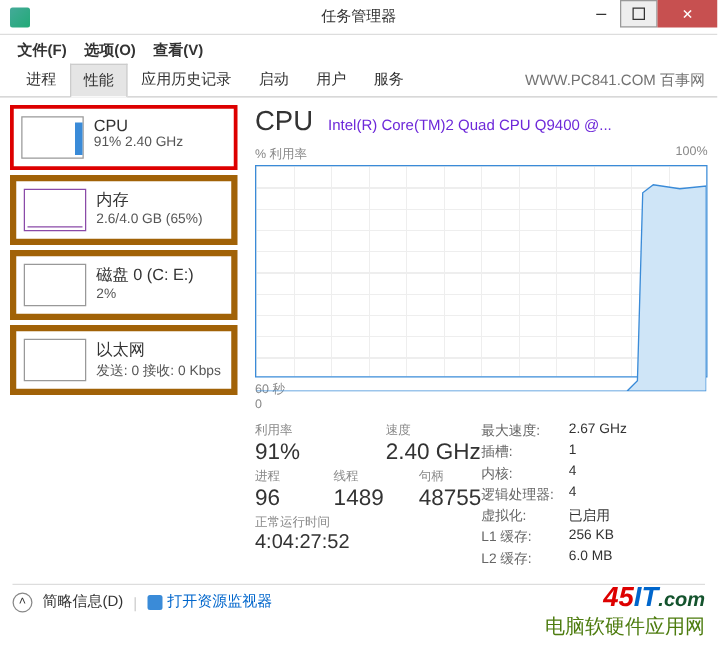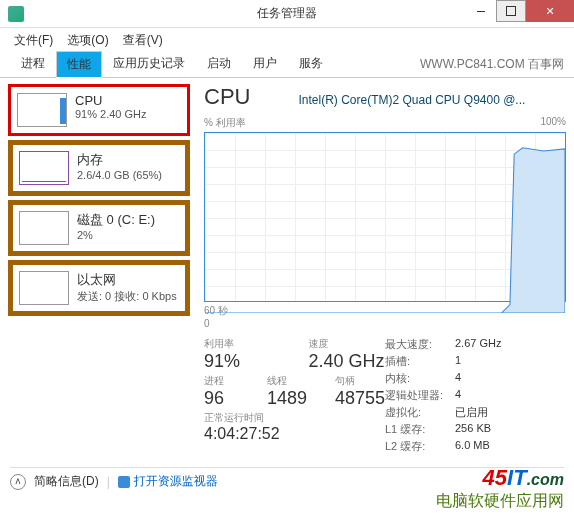--- a/index.html
+++ b/index.html
@@ -8,40 +8,40 @@
 .titlebar .icon { width: 16px; height: 16px; margin-left: 8px; background: linear-gradient(135deg,#4a9,#2a7); border-radius: 2px; }
 .titlebar .title { position: absolute; left: 50%; transform: translateX(-50%); font-size: 12px; color: #333; }
 .winbtns { position: absolute; right: 0; top: 0; display: flex; }
 .winbtn { width: 30px; height: 22px; display: flex; align-items: center; justify-content: center; font-size: 11px; cursor: pointer; }
 .winbtn.min::after { content:""; width:8px; height:1px; background:#333; }
 .winbtn.max { border:1px solid #999; background:#eee; }
 .winbtn.max::after { content:""; width:8px; height:8px; border:1px solid #333; }
 .winbtn.close { background:#c75050; color:#fff; width:48px; }
 .winbtn.close::after { content:"✕"; font-size:11px; }
 .menubar { height: 24px; display:flex; align-items:center; padding:0 8px; gap:2px; font-size:12px; color:#333; }
-.menubar span { padding:2px 6px; cursor:pointer; }
+.menubar span { padding:2px 6px; cursor:pointer;font-weight:bold; }
 .tabs { height: 26px; display:flex; align-items:flex-end; border-bottom:1px solid #ccc; padding-left:10px; font-size:12px; position:relative; }
 .tab { padding:4px 10px; border:1px solid transparent; color:#333; cursor:pointer; }
-.tab.active { border:1px solid #ccc; border-bottom:1px solid #fff; background:#0ea5e9; margin-bottom:-1px; }
+.tab.active { border:1px solid #ccc; border-bottom:1px solid #fff; background:#e5e5e5; margin-bottom:-1px; }
 .watermark { position:absolute; right:10px; top:4px; font-size:12px; color:#737373; }
 .content { display:flex; height: 400px; padding:6px 8px; }
 .sidebar { width: 182px; display:flex; flex-direction:column; gap:4px; }
 .side-item { border:5px solid #a16207; padding:6px; display:flex; gap:8px; cursor:pointer; }
 .side-item.sel { border:3px solid #d00; }
 .thumb { width:50px; height:34px; border:1px solid #999; background:#fff; position:relative; flex-shrink:0; }
 .thumb.cpu::after { content:""; position:absolute; right:0; top:4px; width:6px; height:26px; background:#3a8bd8; }
 .thumb.mem { border-color:#8a4aa8; }
 .thumb.mem::after { content:""; position:absolute; left:2px; bottom:2px; right:2px; height:1px; background:#8a4aa8; }
 .side-text { font-size:12px; color:#333; }
 .side-text .name { font-size:13px; }
 .side-text .sub { color:#555; font-size:11px; }
 .main { flex:1; padding-left:14px; display:flex; flex-direction:column; font-size:12px; color:#333; }
 .main-head { display:flex; align-items:baseline; gap:12px; margin-bottom:6px; }
 .main-head .big { font-size:22px; color:#333; }
-.main-head .desc { font-size:12px; color:#0c4a6e; flex:1; white-space:nowrap; overflow:hidden; text-overflow:ellipsis;margin-left:36px; }
+.main-head .desc { font-size:12px; color:#6d28d9; flex:1; white-space:nowrap; overflow:hidden; text-overflow:ellipsis; }
 .chart-labels { display:flex; justify-content:space-between; font-size:10px; color:#888; margin-bottom:2px; }
 .chart { height:170px; border:1px solid #3a8bd8; position:relative; background:
   repeating-linear-gradient(to right, #eee 0 1px, transparent 1px 30px),
   repeating-linear-gradient(to bottom, #eee 0 1px, transparent 1px 17px);
 }
 .chart svg { position:absolute; inset:0; }
 .bottom-labels { display:flex; justify-content:space-between; font-size:10px; color:#888; margin-top:2px; margin-bottom:8px;flex-direction:column; }
 .stats { display:flex; gap:0; }
 .stats-left { flex:1; }
 .stats-right { flex:1; font-size:11px; color:#555; }

